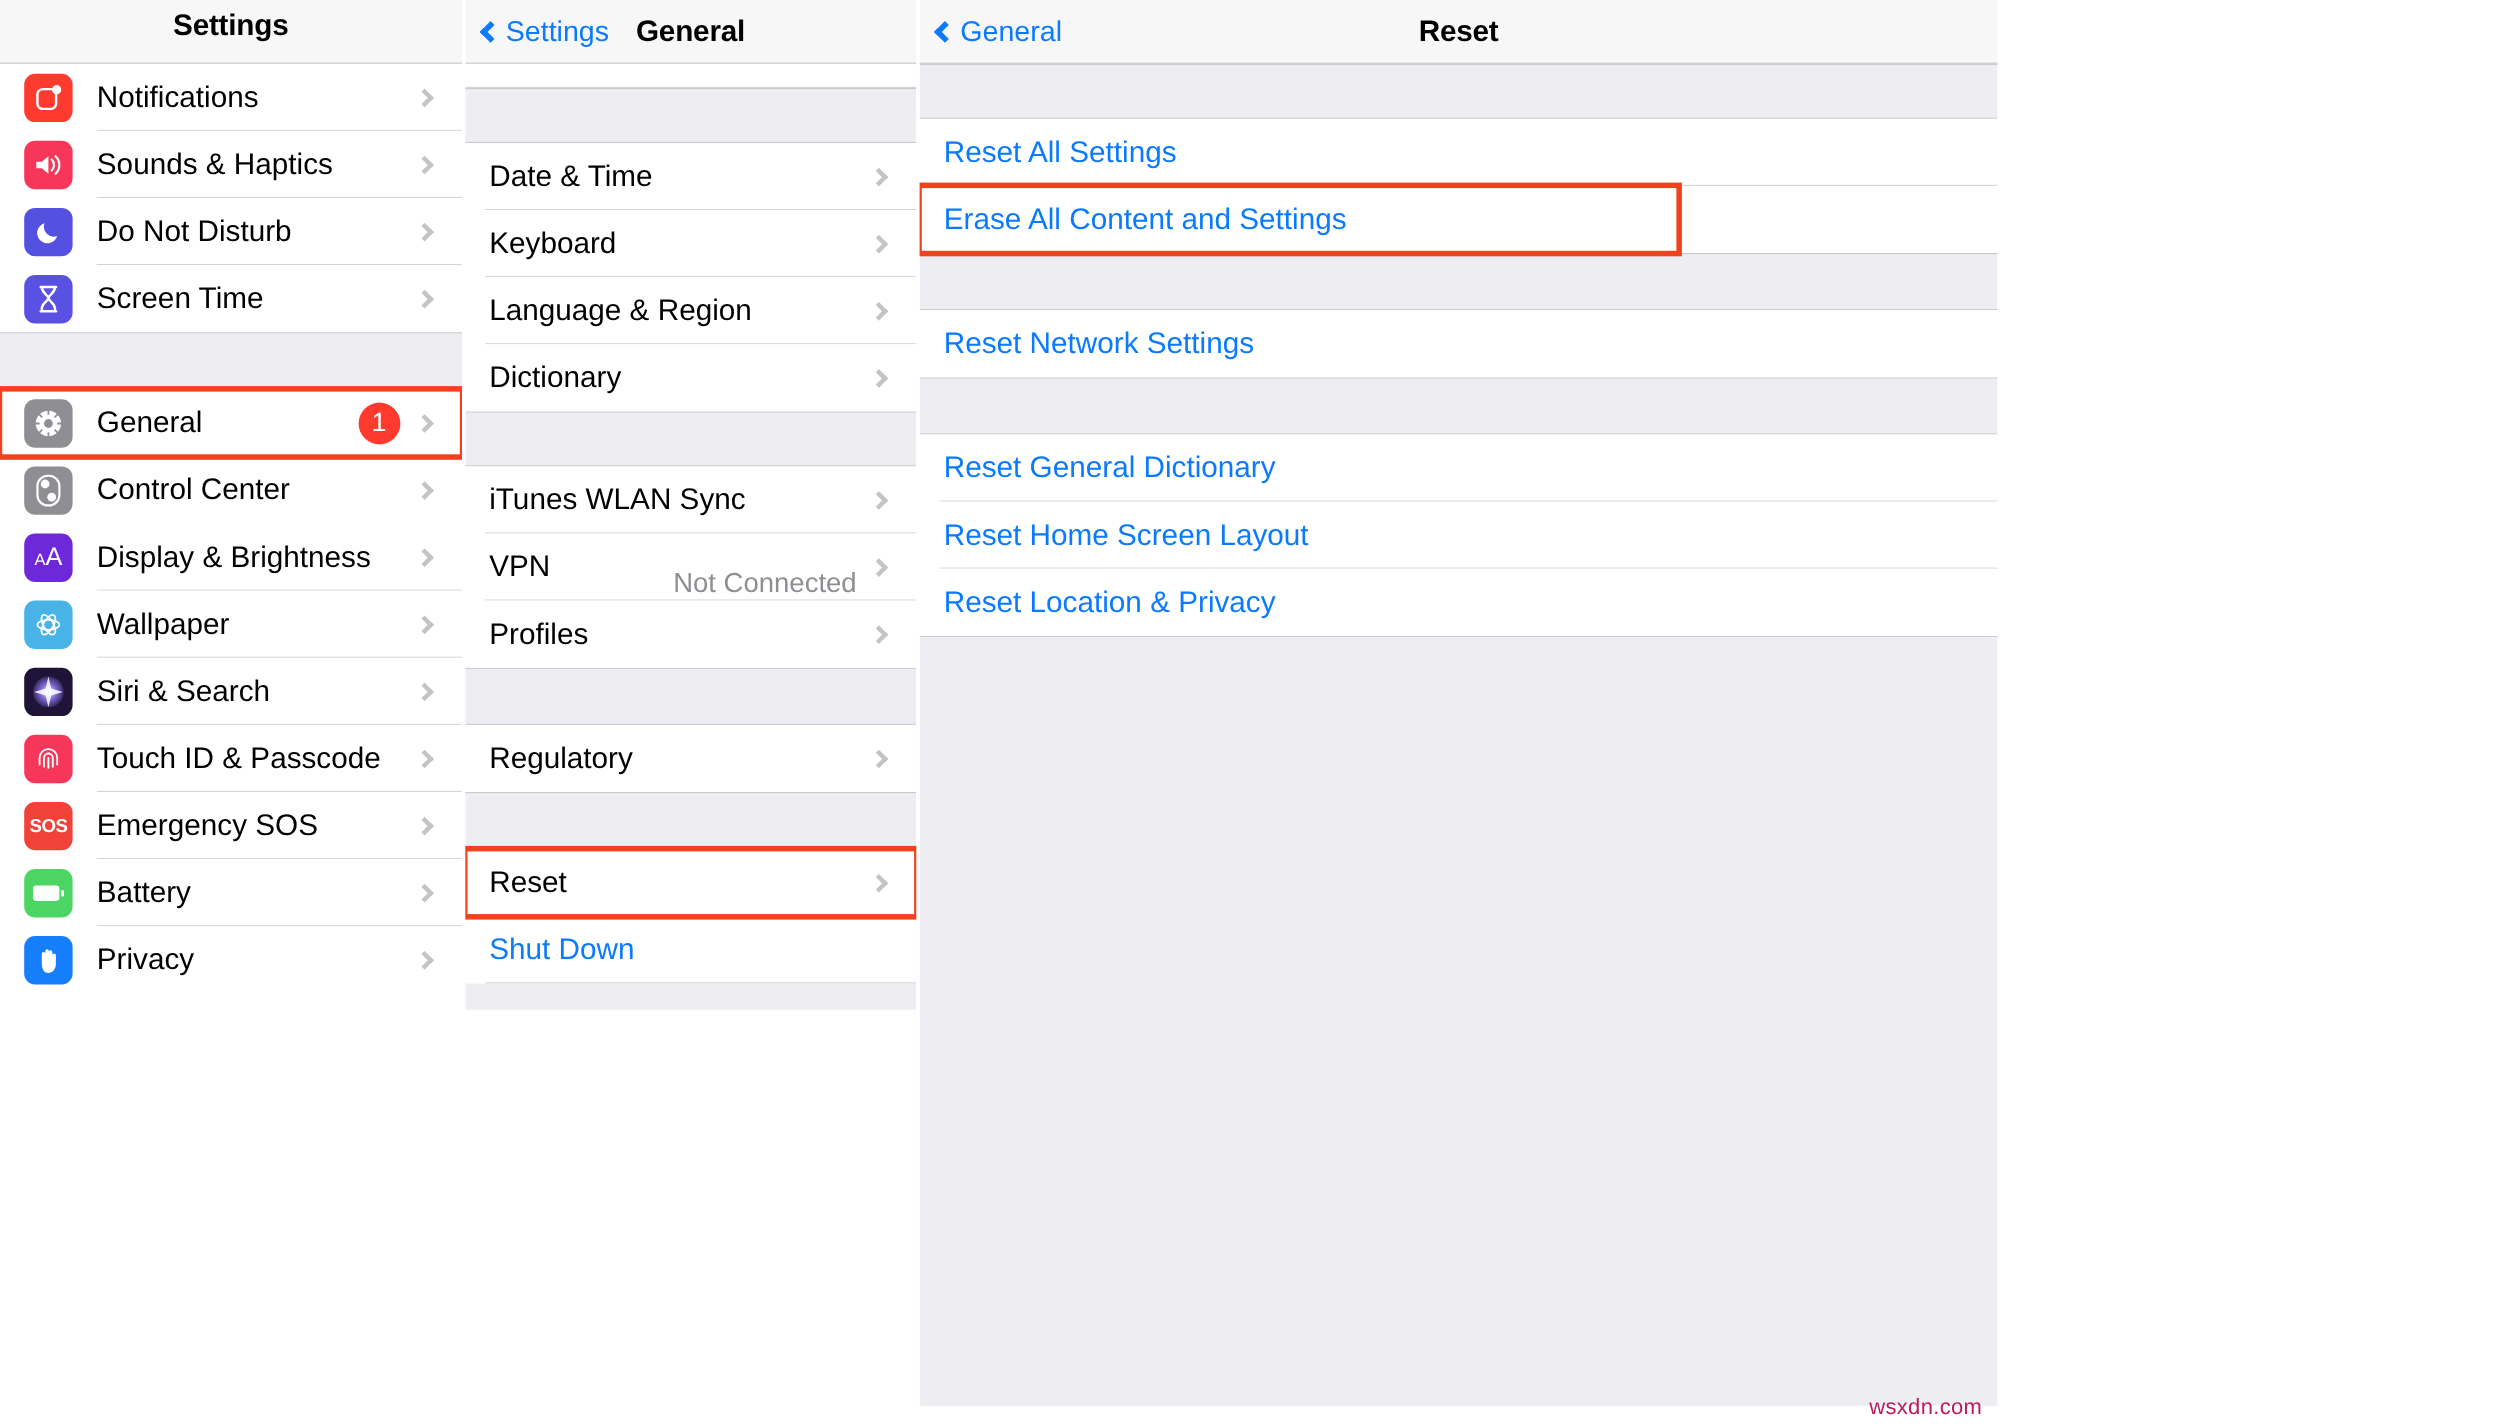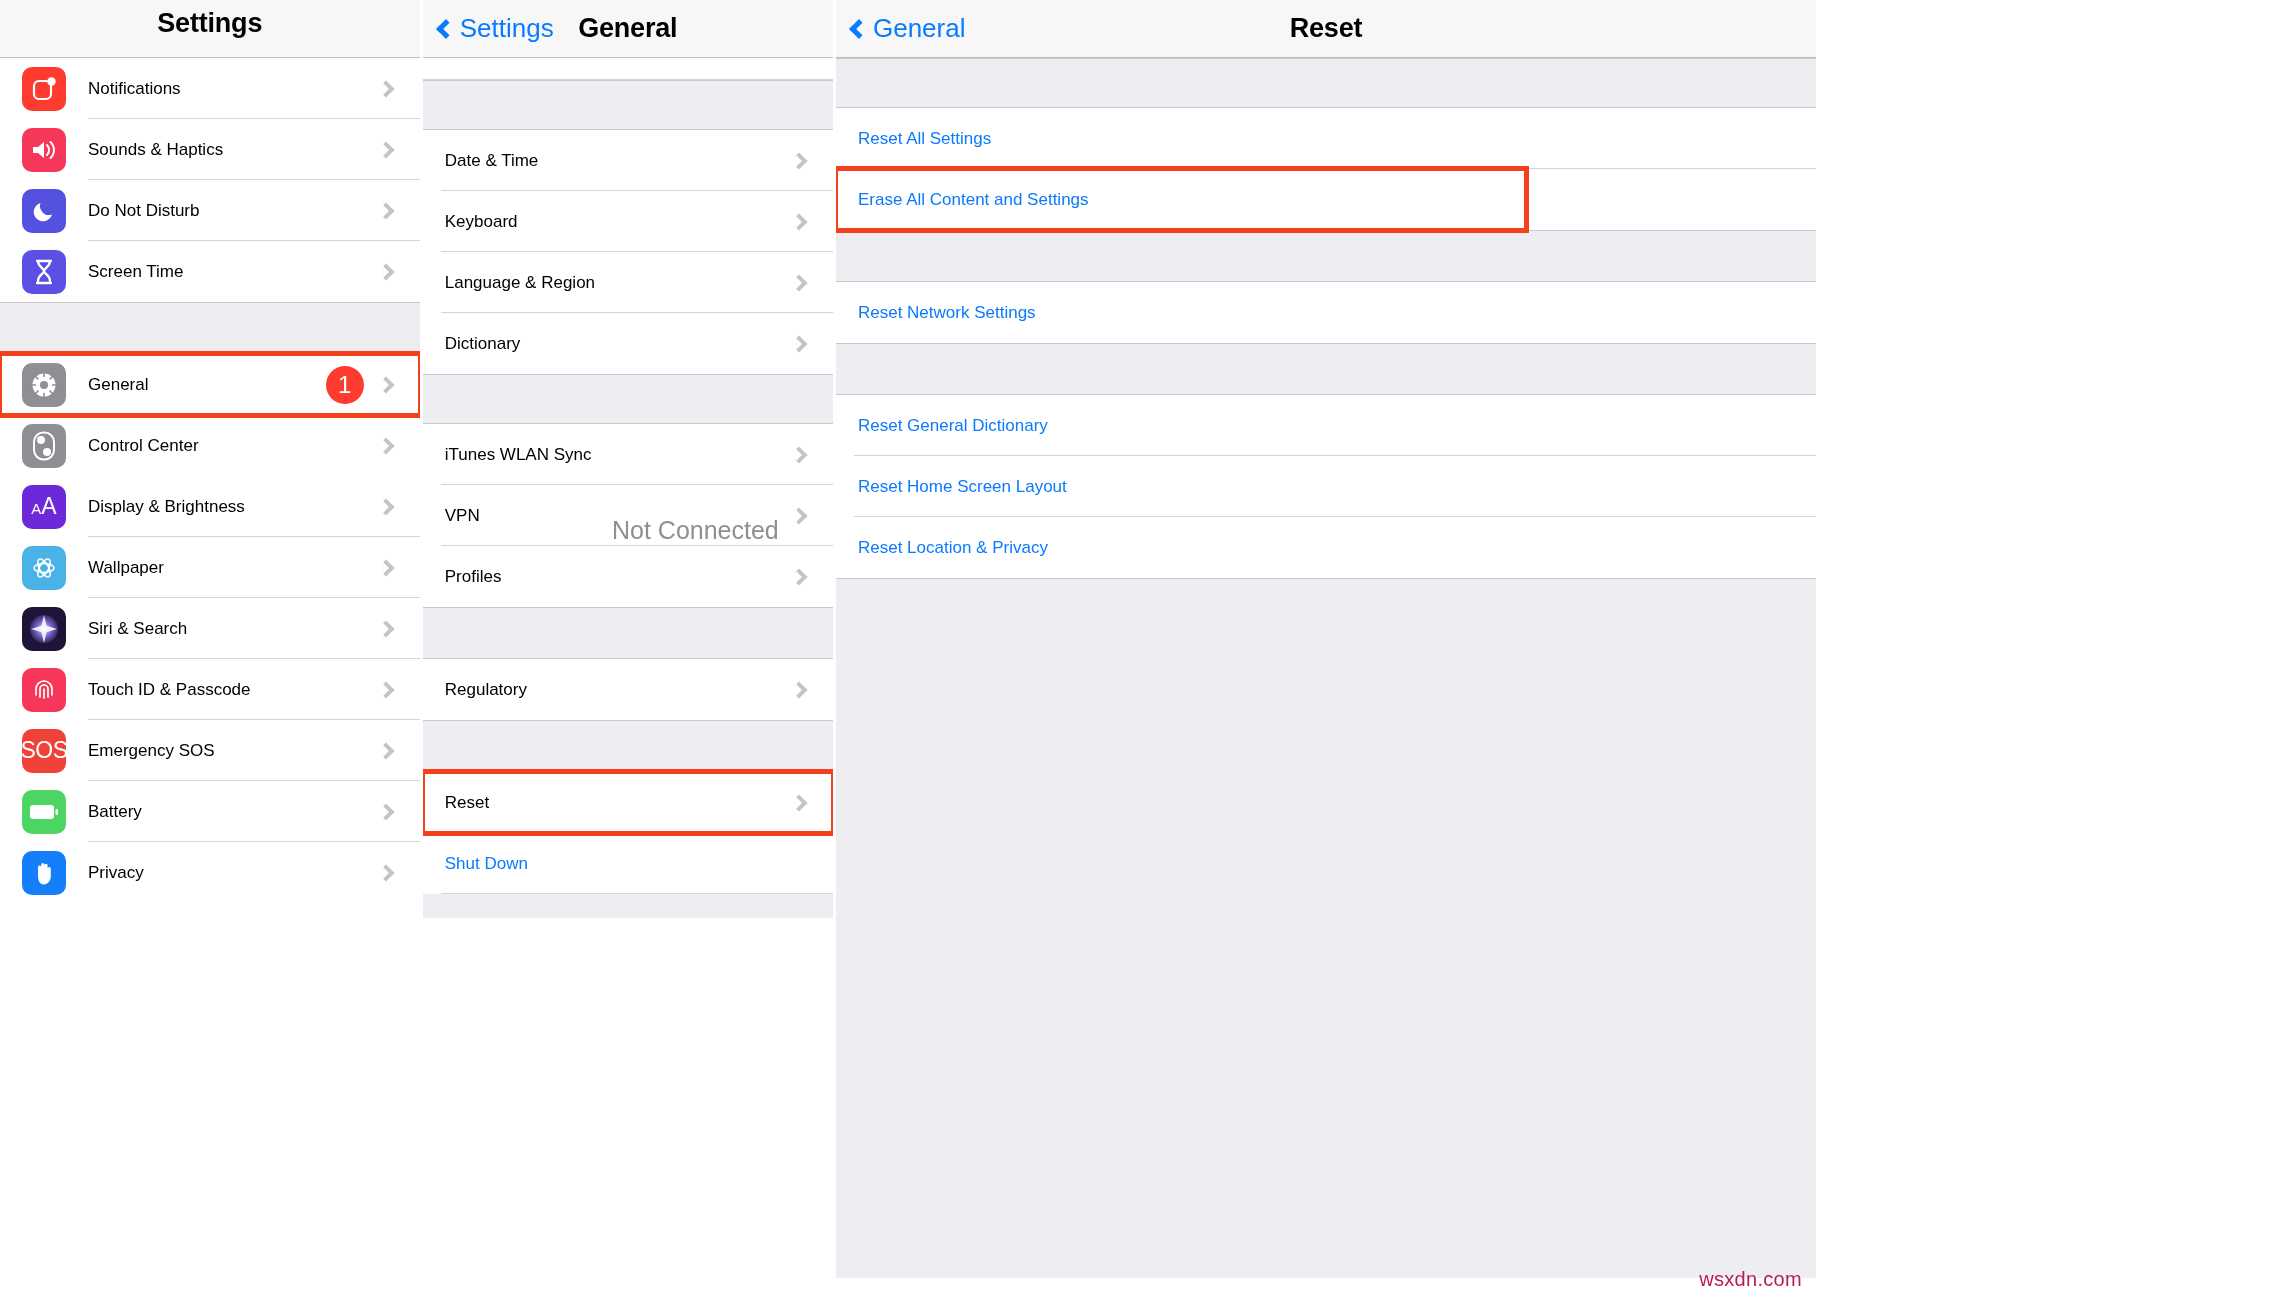--- a/index.html
+++ b/index.html
@@ -100,21 +100,21 @@
     border-radius: 10px;
     flex: 0 0 44px;
     margin-right: 22px;
     display: flex;
     align-items: center;
     justify-content: center;
     position: relative;
     overflow: hidden;
   }
   .row-label {
-    font-size: 17px;
+    font-size: 27px;
     color: #000000;
     flex: 1 1 auto;
     white-space: nowrap;
   }
   .row-label.link { color: #0a7aff; }
   .row-value {
     font-size: 25px;
     color: #8e8e93;
     margin-right: 14px;
     white-space: nowrap;
@@ -174,21 +174,21 @@
   .ic-screentime { background: #5a51e4; }
   .ic-general { background: #8e8e93; }
   .ic-control { background: #8e8e93; }
   .ic-display { background: #6d28d9; }
   .ic-wallpaper { background: #49b3e8; }
   .ic-siri { background: #1d1437; }
   .ic-touchid { background: #f6375a; }
   .ic-sos { background: #f04238; }
   .ic-battery { background: #4cd562; }
   .ic-privacy { background: #147efb; }
-  .sos-text { font-size: 23px; font-weight: normal; color: #fff; letter-spacing: -0.5px; }
+  .sos-text { font-size: 17px; font-weight: bold; color: #fff; letter-spacing: -0.5px; }
   .aa-text { color: #fff; font-weight: 500; }
   .aa-text .s { font-size: 15px; }
   .aa-text .b { font-size: 23px; }
 
   .watermark {
     position: absolute;
     right: 14px; bottom: 6px;
     font-size: 20px;
     color: #be185d;
     letter-spacing: 0.3px;

